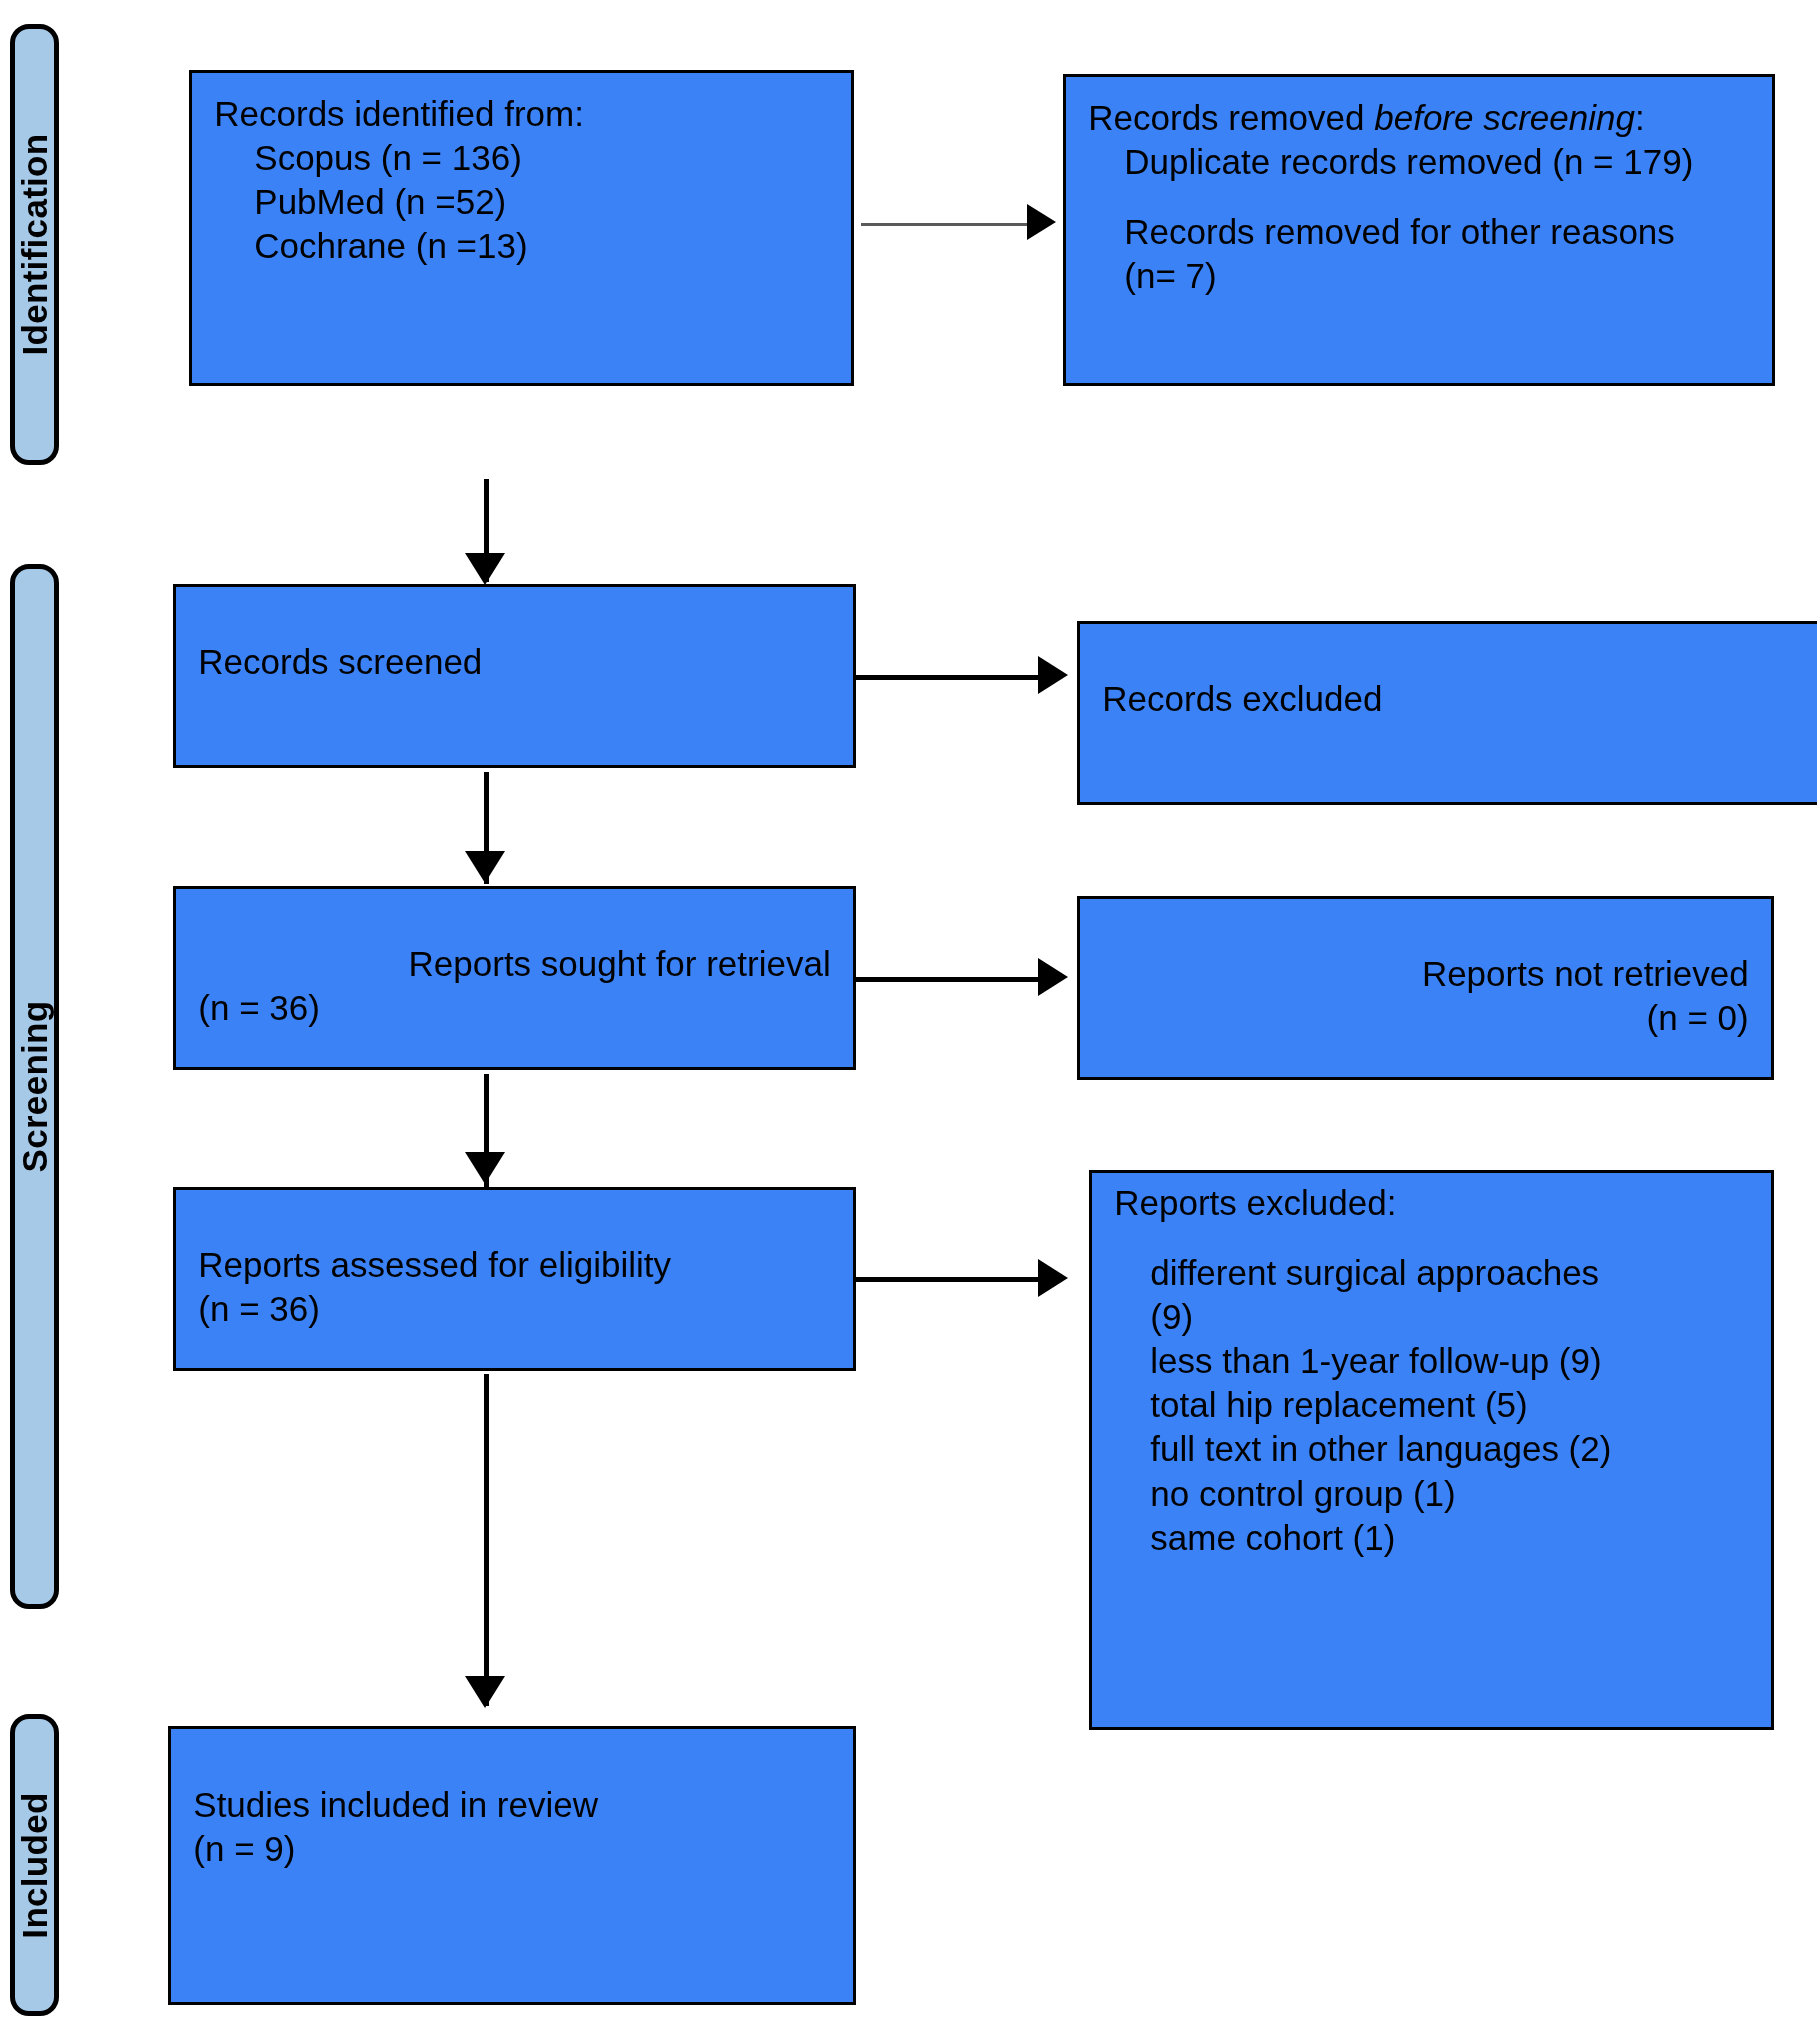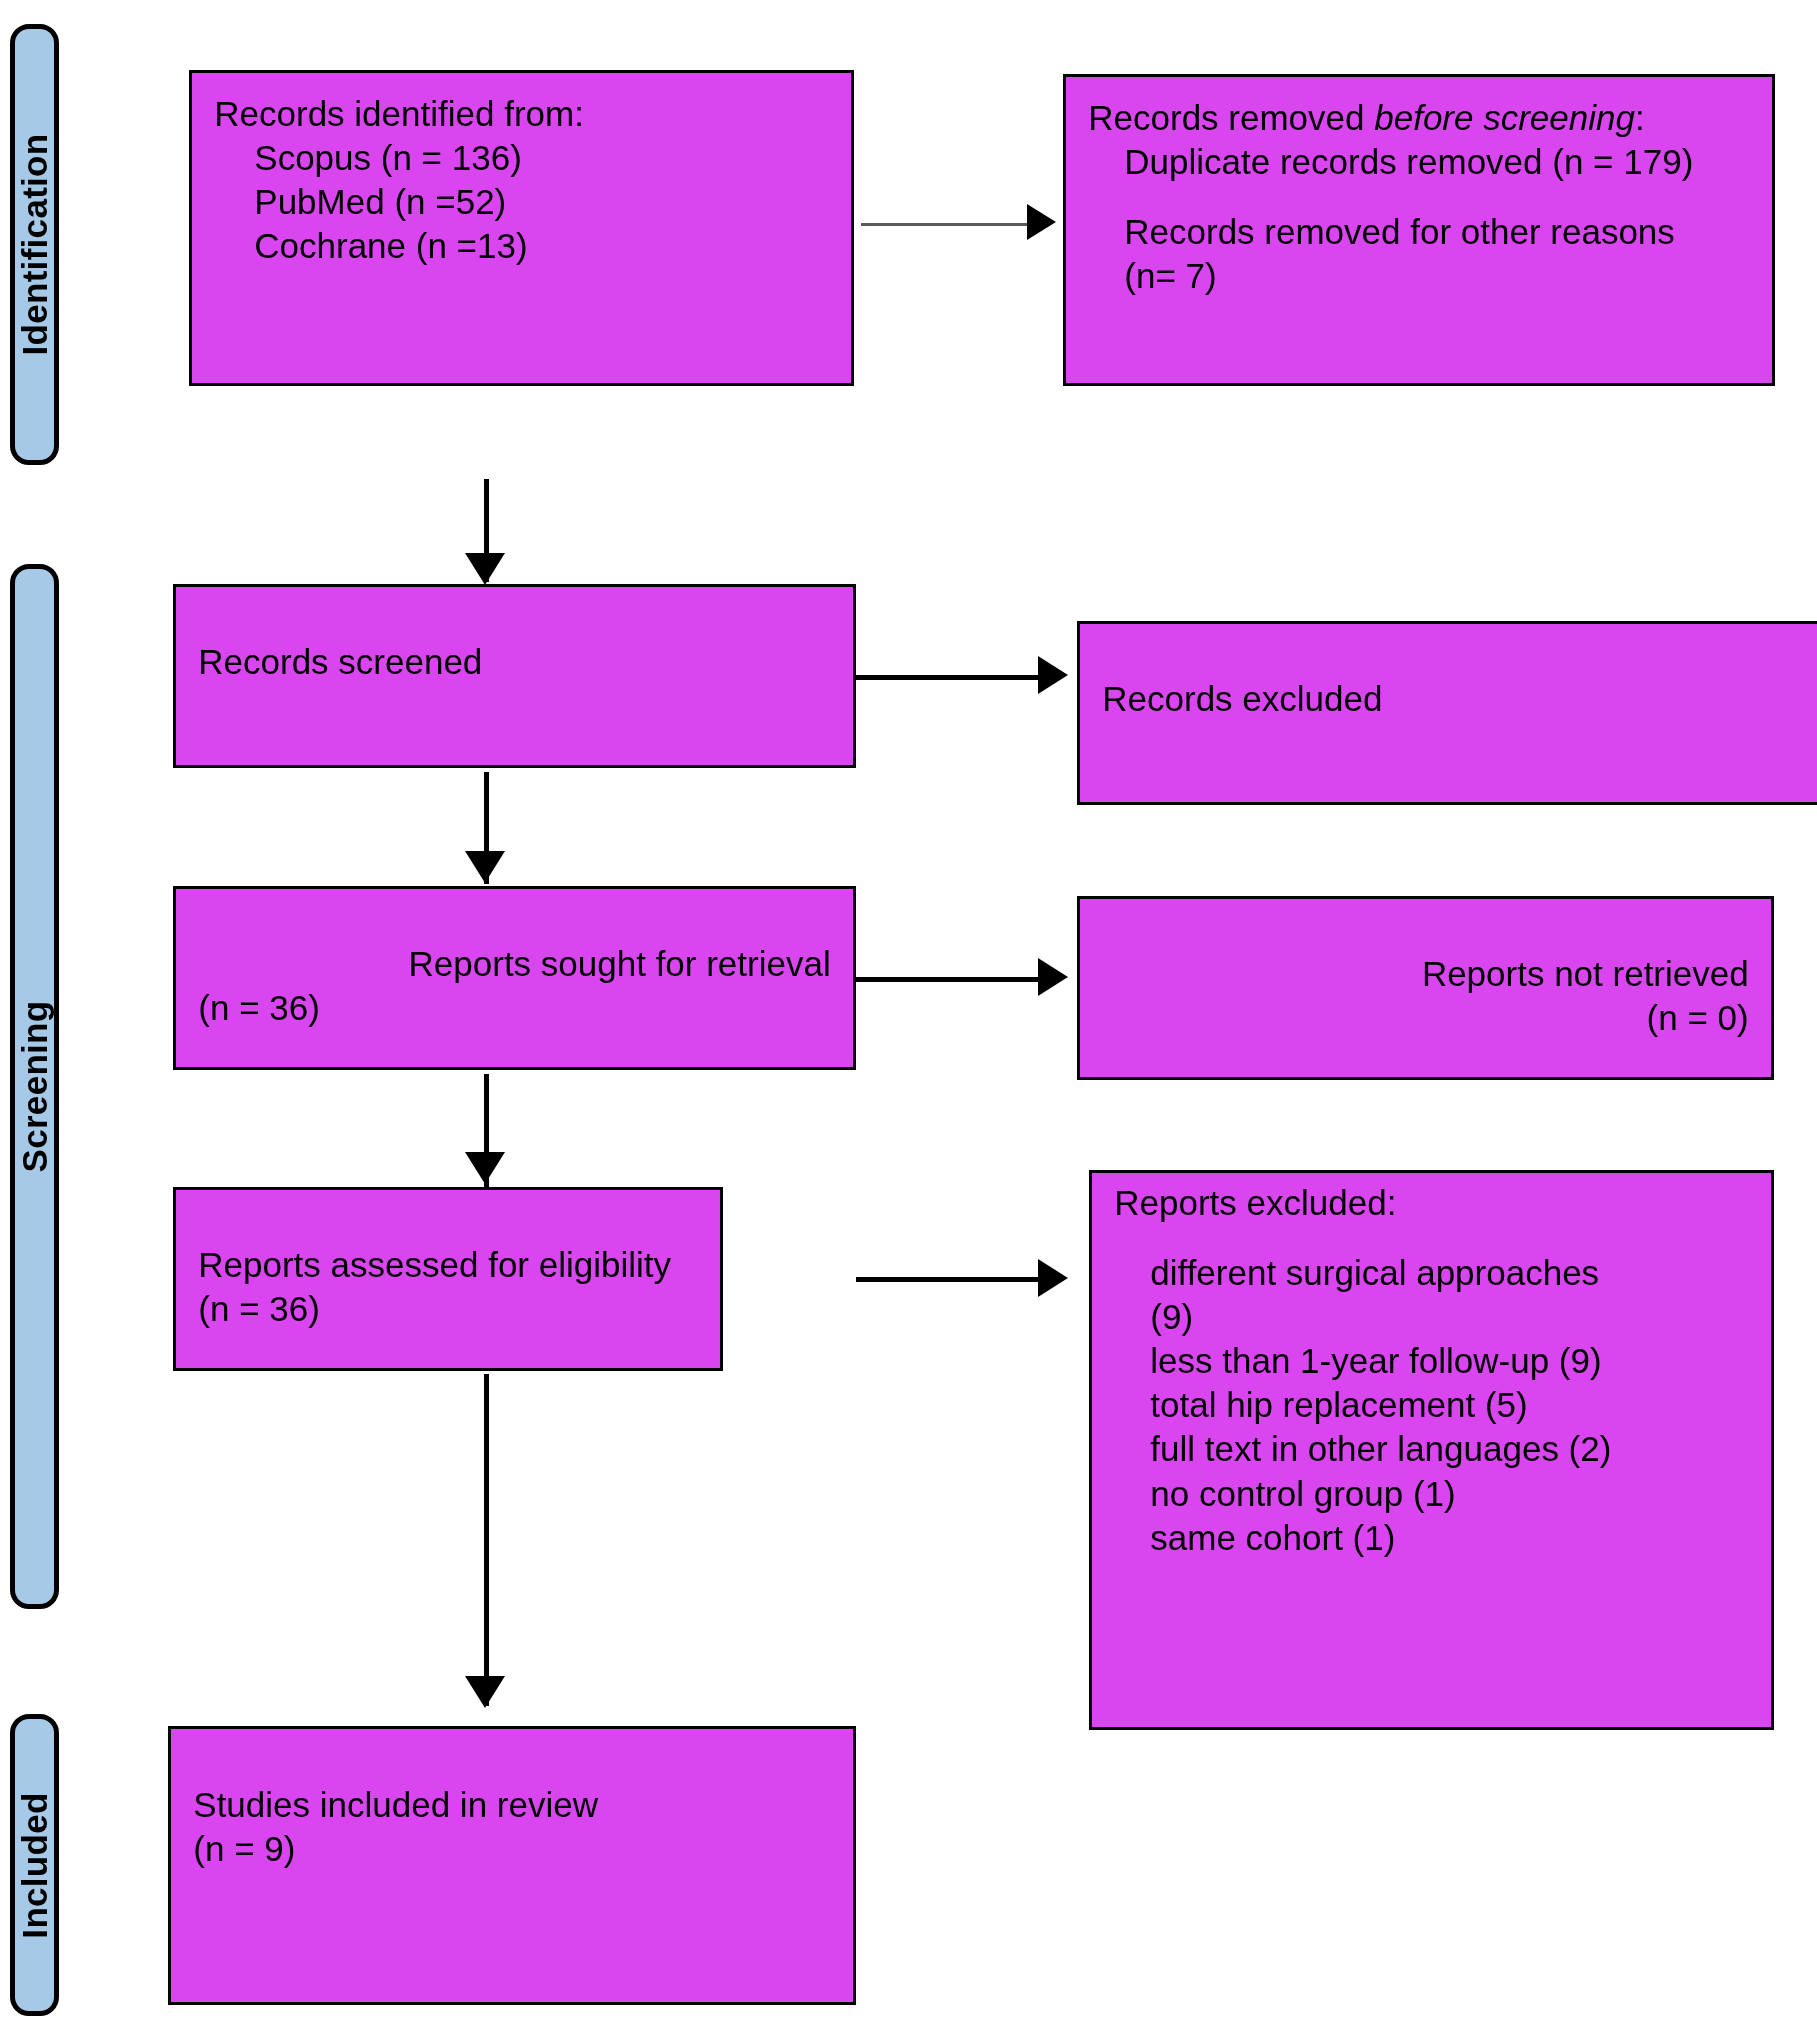--- a/index.html
+++ b/index.html
@@ -35,21 +35,21 @@
     font-weight: bold;
     font-size: 35px;
     letter-spacing: 0.3px;
     color: #000000;
     line-height: 1;
   }
 
   
   .box {
     position: absolute;
-    background: #d946ef;
+    background: #3b82f6;
     border: 3.9px solid #000000;
     box-sizing: border-box;
     padding: 19px 22.3px;
     color: #000000;
     font-size: 35px;
     line-height: 1.26;
   }
   .box .line { white-space: pre; }
   .box .indent { padding-left: 40px; }
   .box .indent2 { padding-left: 36px; }
@@ -144,21 +144,21 @@
   <div class="arrow-right" style="left:1038px; top:958px; border-left-width:30px; border-top-width:19px; border-bottom-width:19px;"></div>
 
   <div class="box" style="left:1077px; top:896px; width:697px; height:184px;text-align:right;">
     <div class="line" style="padding-top:34px;">Reports not retrieved</div>
     <div class="line">(n = 0)</div>
   </div>
 
   <div class="vline" style="left:484px; top:1074px; width:4.5px; height:113px;"></div>
   <div class="arrow-down" style="left:465px; top:1152px;"></div>
 
-  <div class="box" style="left:173px; top:1187px; width:550px; height:184px;">
+  <div class="box" style="left:173px; top:1187px; width:683px; height:184px;">
     <div class="line" style="padding-top:34px;">Reports assessed for eligibility</div>
     <div class="line">(n = 36)</div>
   </div>
 
   <div class="hline" style="left:856px; top:1277px; width:183px;"></div>
   <div class="arrow-right" style="left:1038px; top:1259px; border-left-width:30px; border-top-width:19px; border-bottom-width:19px;"></div>
 
   <div class="box" style="left:1089px; top:1170px; width:685px; height:560px; padding-top:8px;">
     <div class="line">Reports excluded:</div>
     <div class="gap"></div>

